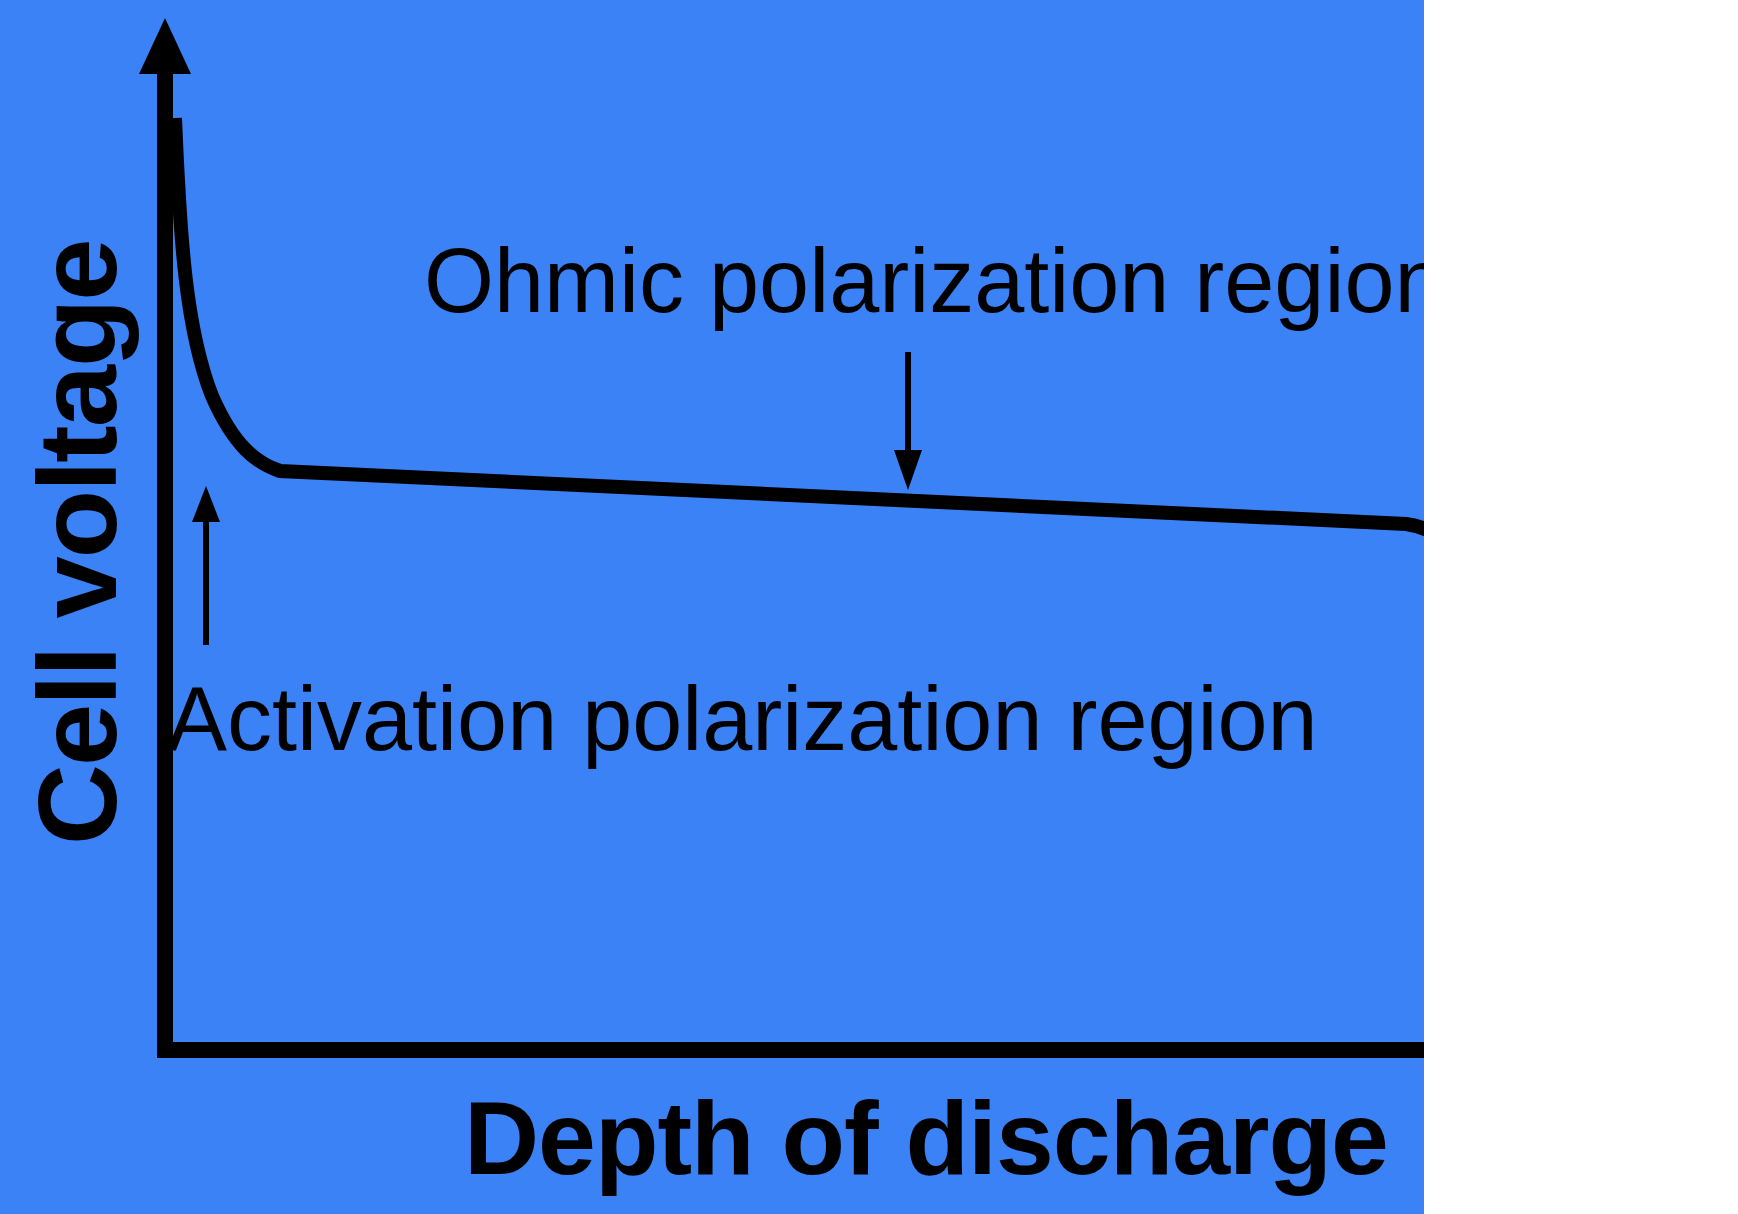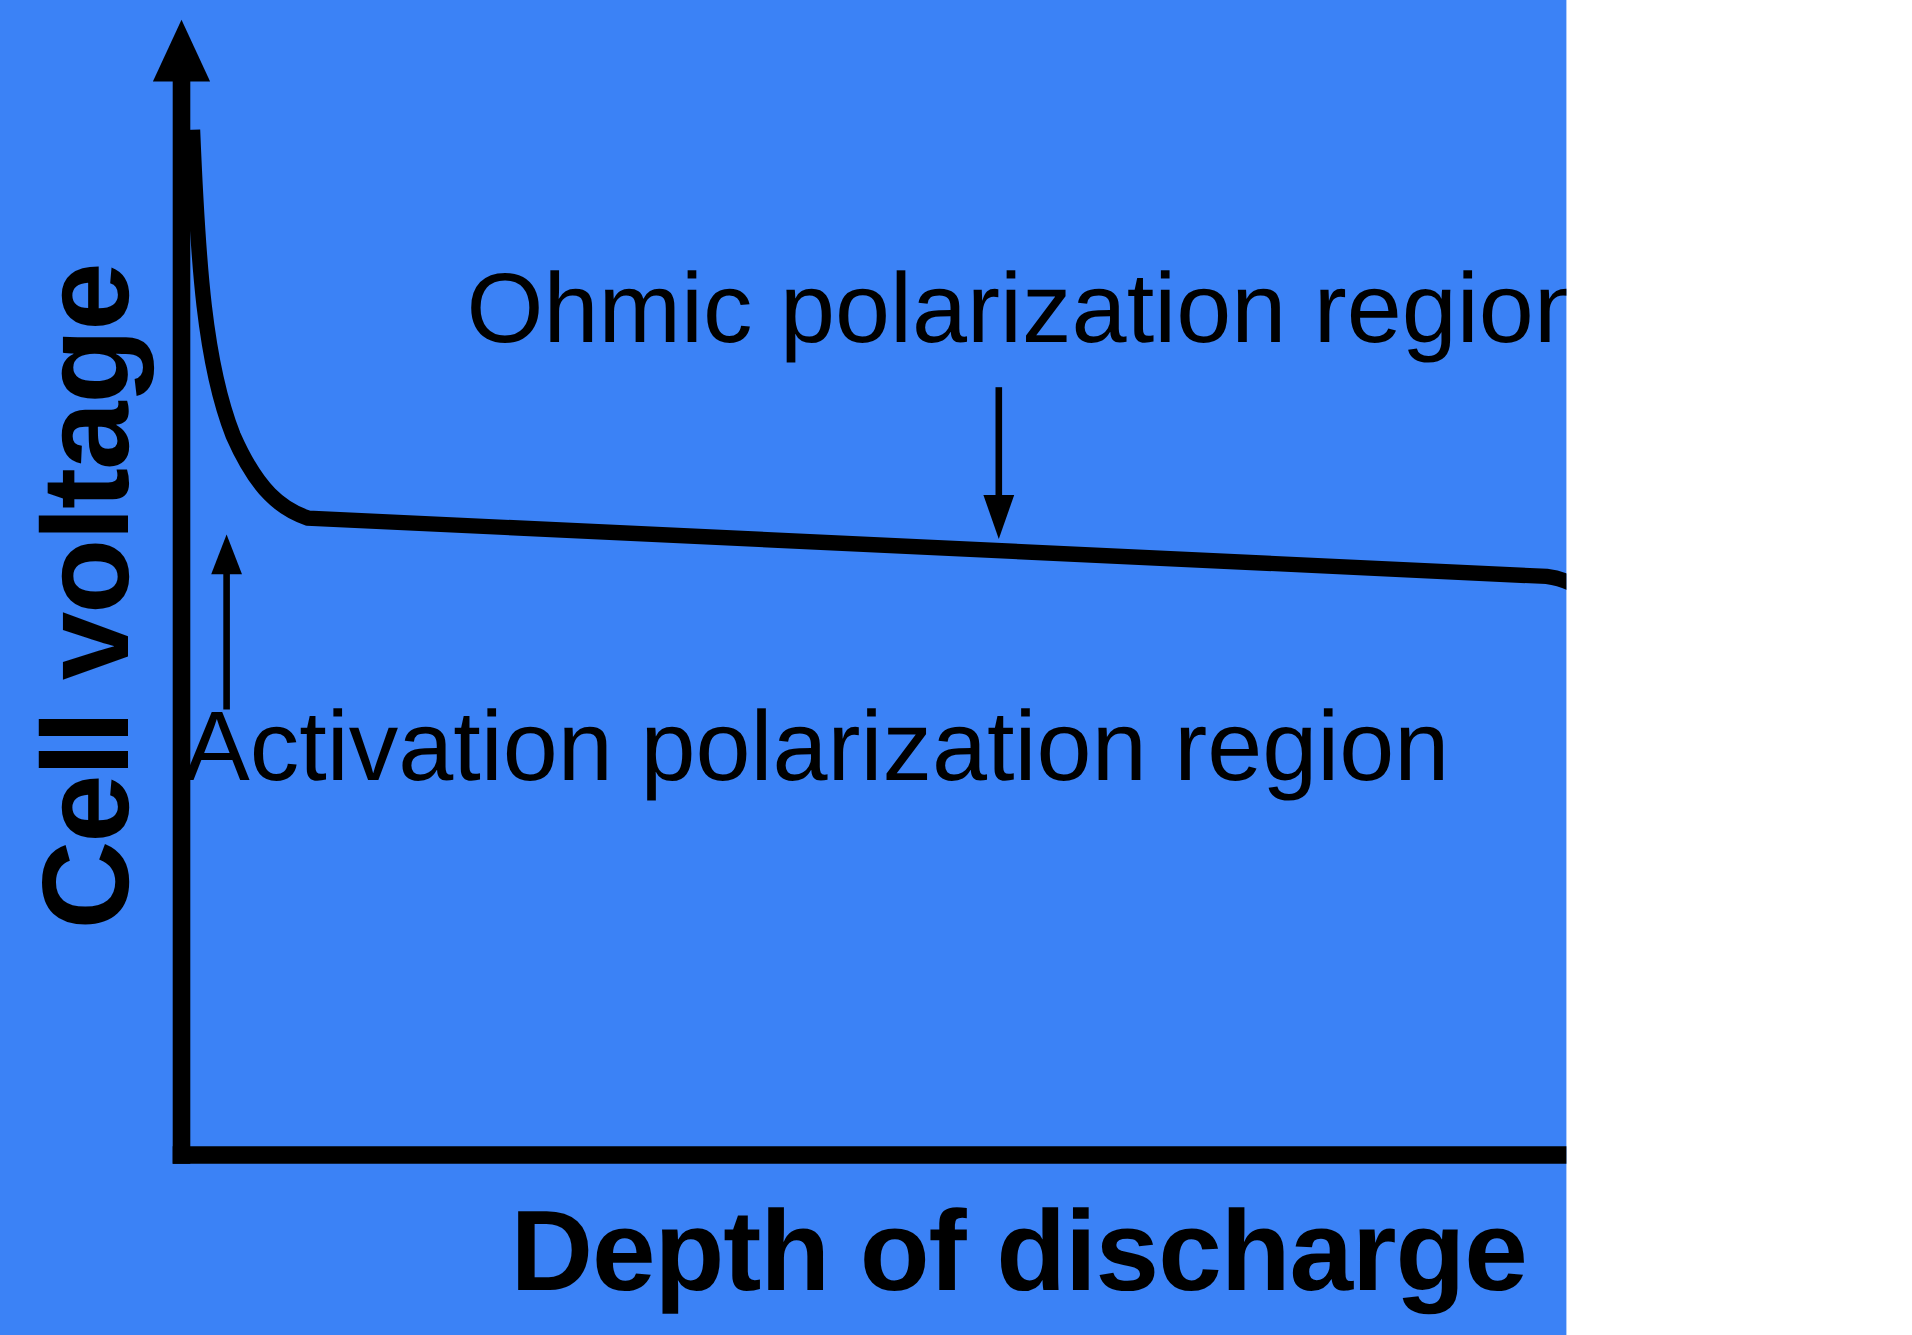--- a/index.html
+++ b/index.html
@@ -25,21 +25,21 @@
     position: absolute;
     white-space: nowrap;
     color: #000000;
     line-height: 1;
   }
   .region-label {
     font-weight: 400;
     font-size: 90px;
   }
   #ohmic-label        { left: 424px;  top: 236px; }
-  #activation-label   { left: 167px;  top: 634px; }
+  #activation-label   { left: 167px;  top: 674px; }
   #concentration-label{ left: 397px;  top: 876px; font-size: 88px; }
   #x-axis-label {
     left: 464px;
     top: 1086px;
     font-weight: 700;
     font-size: 104px;
     letter-spacing: -1px;
     text-align: right;
   }
   #y-axis-label {

